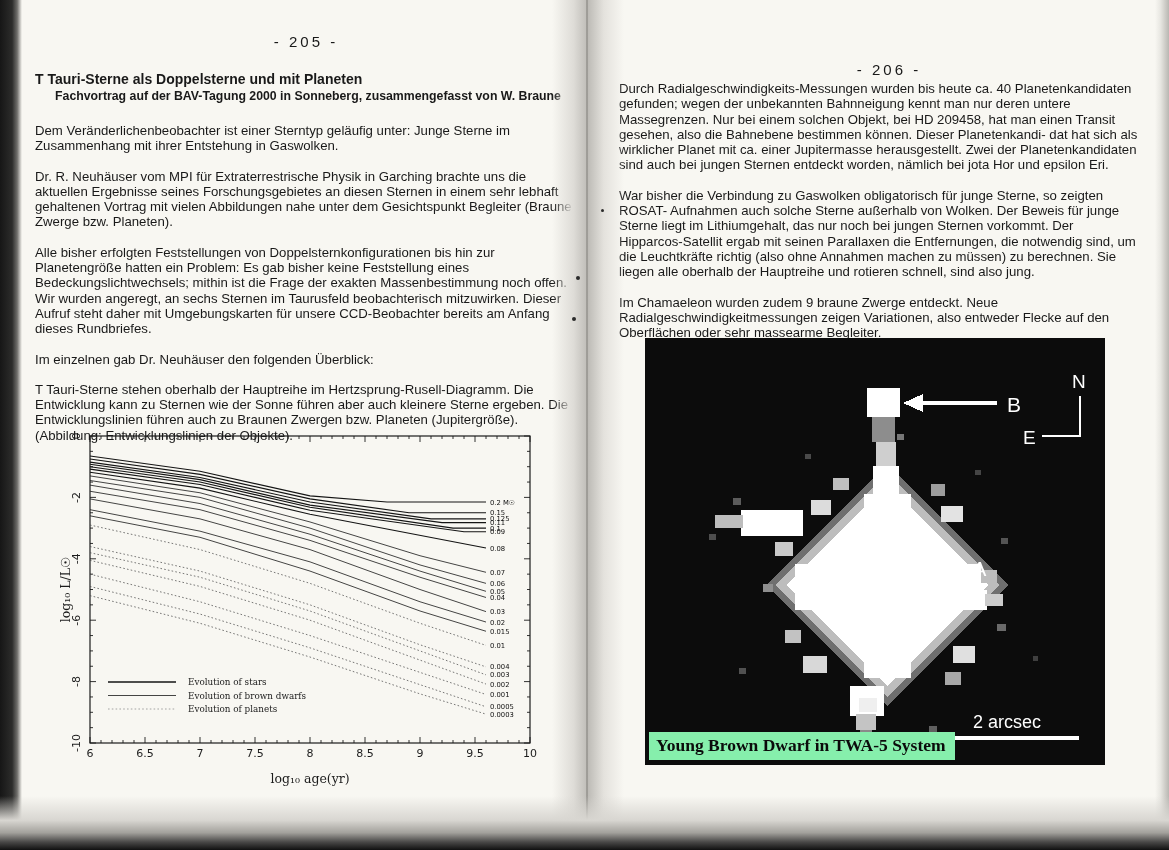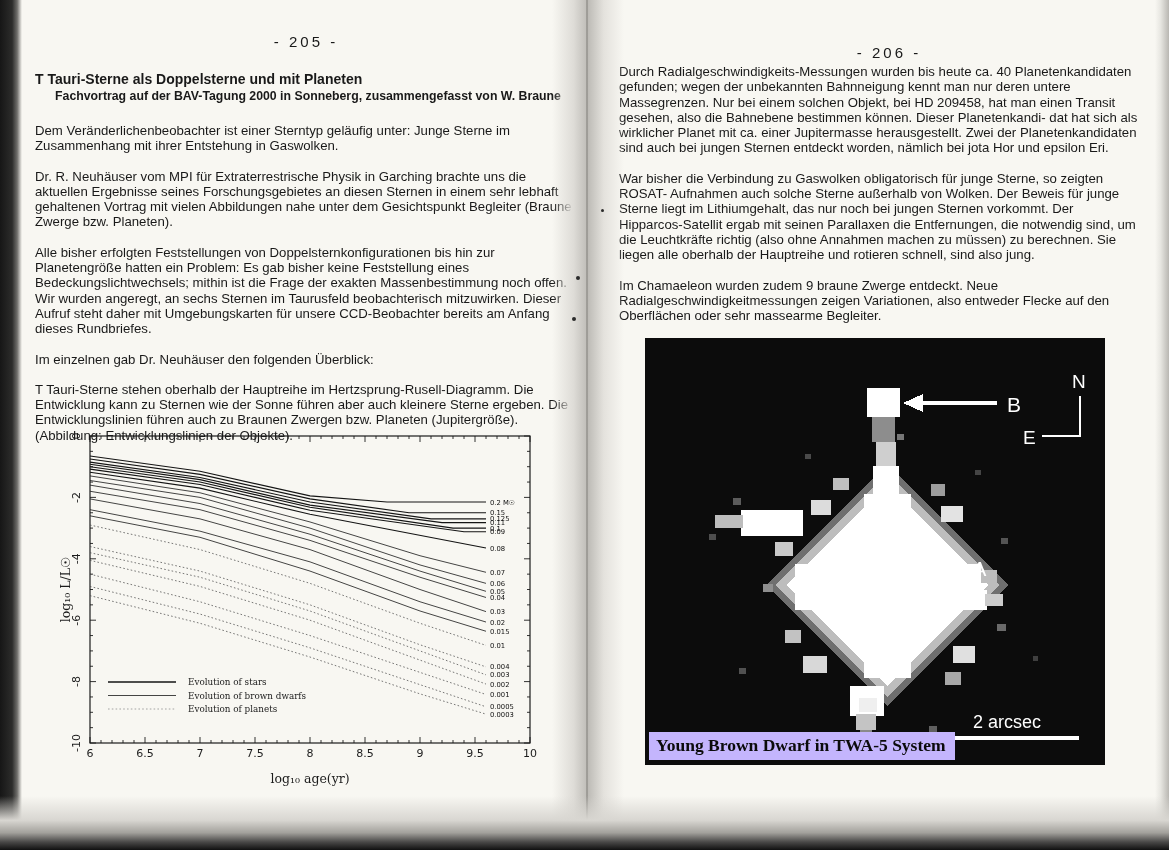--- a/index.html
+++ b/index.html
@@ -16,34 +16,34 @@
     background:linear-gradient(90deg,rgba(248,247,242,0) 0%,#dedcd7 30%,#bdbbb6 50%,#e4e2dd 72%,rgba(248,247,242,0) 100%);}
   .gutter-line{position:absolute;left:586px;top:0;width:2px;height:850px;background:rgba(120,118,114,.45);}
   .speck{position:absolute;background:#2a2a2a;border-radius:50%;}
 
   .page{position:absolute;top:0;}
   #page-left{left:18px;width:576px;height:752px;}
   #page-right{left:615px;width:548px;height:850px;}
 
   .pageno{font-size:15px;letter-spacing:3px;text-align:center;}
   #page-left .pageno{padding-top:33px;}
-  #page-right .pageno{padding-top:44px;}
+  #page-right .pageno{padding-top:44px;margin-top:17px;}
 
   .textcol{position:relative;}
   #page-left .textcol{margin-left:17px;width:546px;}
   #page-right .textcol{margin-left:4px;width:520px;}
 
   .title{font-weight:bold;font-size:14px;margin-top:21px;}
   .subtitle{font-weight:bold;font-size:12.3px;text-align:center;margin-top:2px;margin-bottom:20px;}
   p.body{margin:0 0 15px 0;font-size:13.2px;line-height:15.3px;}
   #page-right p.body:first-of-type{margin-top:3px;}
 
   .chart-wrap{position:absolute;left:40px;top:424px;width:505px;height:378px;}
   .figure-wrap{position:absolute;left:30px;top:338px;width:460px;height:427px;background:#0c0c0c;}
-  .figure-caption{position:absolute;left:4px;top:394px;background:#c4b5fd;color:#0b0b0b;
+  .figure-caption{position:absolute;left:4px;top:394px;background:#86efac;color:#0b0b0b;
     font-family:"Liberation Serif",serif;font-size:17.5px;font-weight:bold;
     padding:3px 9px 4px 7px;white-space:nowrap;}
   svg{display:block;}
   text{user-select:none;}
 </style>
 </head>
 <body>
 
 <div id="scan">
 

